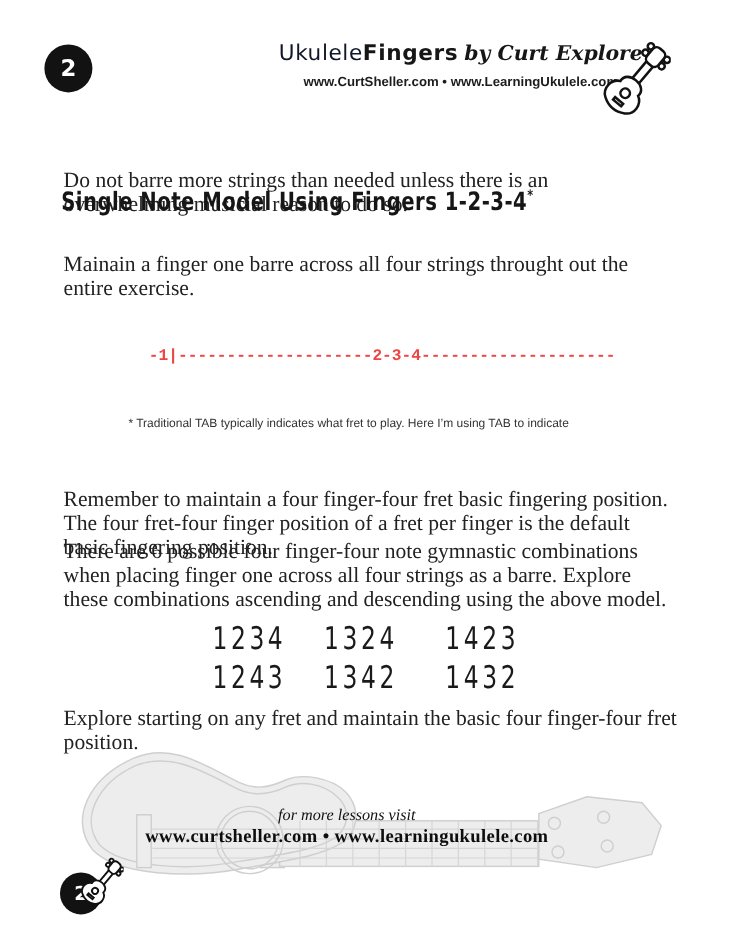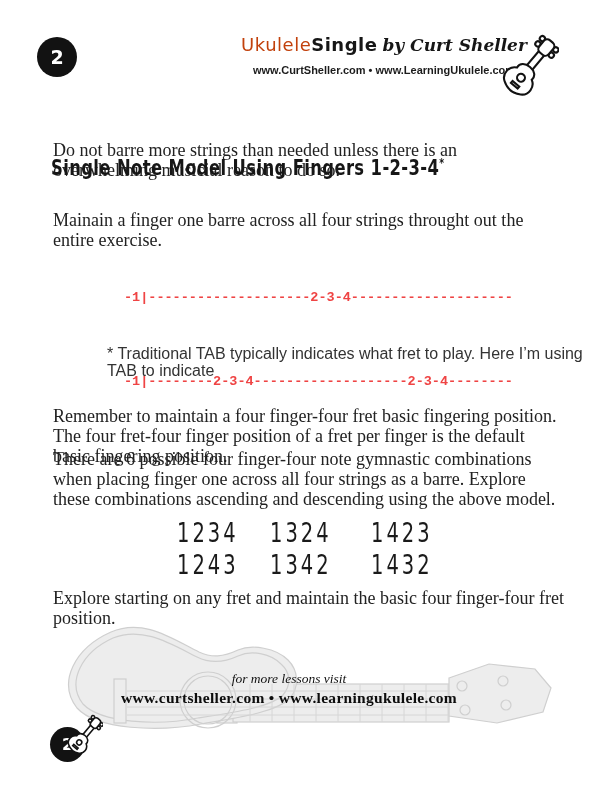--- a/index.html
+++ b/index.html
@@ -13,21 +13,21 @@
     background:#121212;display:flex;align-items:center;justify-content:center;
   }
   .badge-top span{
     color:#ffffff;font-family:"DejaVu Sans",sans-serif;font-size:19px;font-weight:bold;
   }
   .header-block{
     position:absolute;left:228px;top:33px;width:312px;text-align:center;white-space:nowrap;
   }
   .brand-line{font-size:0;line-height:24px;}
   .brand-gray{
-    font-family:"DejaVu Sans",sans-serif;font-size:18px;color:#c2410c;letter-spacing:.5px;
+    font-family:"DejaVu Sans",sans-serif;font-size:18px;color:#0f172a;letter-spacing:.5px;
   }
   .brand-black{
     font-family:"DejaVu Sans",sans-serif;font-size:18px;color:#161616;font-weight:bold;letter-spacing:.5px;
   }
   .brand-script{
     font-family:"DejaVu Serif",serif;font-style:italic;font-weight:bold;font-size:17px;color:#161616;margin-left:5px;
   }
   .header-urls{
     font-family:"Liberation Sans",sans-serif;font-size:11px;font-weight:bold;color:#1c1c1c;margin-top:1px;
   }
@@ -48,21 +48,21 @@
   }
   .heading sup{font-size:12px;}
   
   .tab-block{
     position:absolute;left:124px;top:228px;
     font-family:"Liberation Mono",monospace;font-weight:bold;font-size:13.5px;line-height:28px;
     color:#ef4444;white-space:pre;
   }
   .footnote{
     position:absolute;left:107px;top:345px;font-family:"Liberation Sans",sans-serif;
-    font-size:16px;line-height:17px;color:#333333;
+    font-size:10px;line-height:17px;color:#333333;
   }
   .footnote .fn2{padding-left:10px;}
   
   .combos{
     position:absolute;left:165px;top:518px;display:grid;
     grid-template-columns:93px 101px auto;grid-auto-rows:32px;margin-left:12px;
   }
   .combo{
     font-family:"DejaVu Sans",sans-serif;font-size:26px;color:#1a1a1a;letter-spacing:4px;
     transform:scaleX(.75);transform-origin:left top;line-height:30px;
@@ -90,21 +90,21 @@
 </style>
 </head>
 <body>
 
 <div class="badge-top">
   <span>2</span>
 </div>
 
 <div class="header-block">
   <div class="brand-line">
-    <span class="brand-gray">Ukulele</span><span class="brand-black">Single</span><span class="brand-script">by Curt Sheller</span>
+    <span class="brand-gray">Ukulele</span><span class="brand-black">Fingers</span><span class="brand-script">by Curt Explore</span>
   </div>
   <div class="header-urls">www.CurtSheller.com • www.LearningUkulele.com</div>
 </div>
 
 <svg class="uke-icon-top" viewBox="0 0 64 80">
   <g transform="rotate(40 32 40)" fill="#ffffff" stroke="#121212" stroke-width="2.4">
     <rect x="28" y="16" width="8" height="28"></rect>
     <circle cx="22" cy="6" r="3"></circle>
     <circle cx="42" cy="6" r="3"></circle>
     <circle cx="22" cy="14" r="3"></circle>
@@ -117,21 +117,20 @@
 </svg>
 
 <p class="para p-intro">Do not barre more strings than needed unless there is an overwhelming musicial reason to do so.</p>
 
 <div class="heading"><span>Single Note Model Using Fingers 1-2-3-4</span><sup>*</sup></div>
 
 <p class="para p-instruction">Mainain a finger one barre across all four strings throught out the entire exercise.</p>
 
 <div class="tab-block">
   <div>-1|--------------------2-3-4--------------------</div>
-  <div>-1|--------2-3-4-------------------2-3-4--------</div>
 </div>
 
 <div class="footnote">
   <div>* Traditional TAB typically indicates what fret to play. Here I’m using TAB to indicate</div>
 </div>
 
 <p class="para p-remember">Remember to maintain a four finger-four fret basic fingering position. The four fret-four finger position of a fret per finger is the default basic fingering position.</p>
 <p class="para p-combos-intro">There are 6 possible four finger-four note gymnastic combinations when placing finger one across all four strings as a barre. Explore these combinations ascending and descending using the above model.</p>
 
 <div class="combos">

